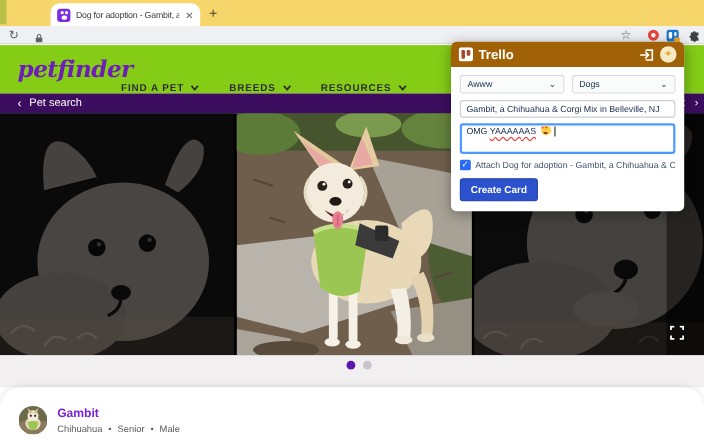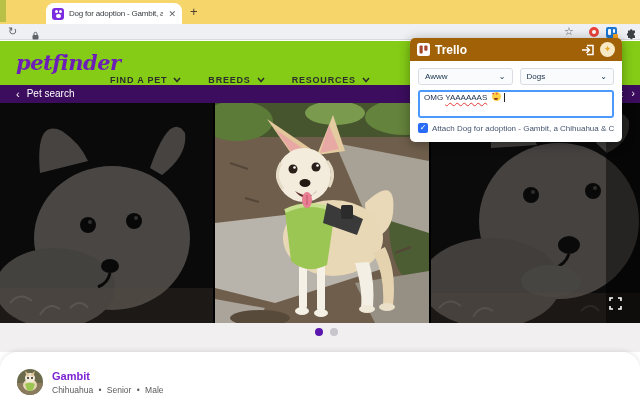--- a/index.html
+++ b/index.html
@@ -314,27 +314,29 @@
           <span>Awww</span>
           <span class="sp"></span>
           <span>⌄</span>
         </span>
         <span class="select">
           <span>Dogs</span>
           <span class="sp"></span>
           <span>⌄</span>
         </span>
       </div>
+      <div class="field">Gambit, a Chihuahua &amp; Corgi Mix in Belleville, NJ</div>
       <div class="desc">
         <span>OMG</span>
         <span> </span>
         <span class="misspell">YAAAAAAS</span>
         <span class="emoji"></span>
         <span class="caret"></span>
       </div>
       <label class="attach">
         <span class="cb">✓</span>
         <span>Attach Dog for adoption - Gambit, a Chihuahua &amp; Corgi ...</span>
       </label>
+      <span class="create-btn">Create Card</span>
     </div>
   </div>
 
 </div>
 
 </body></html>

